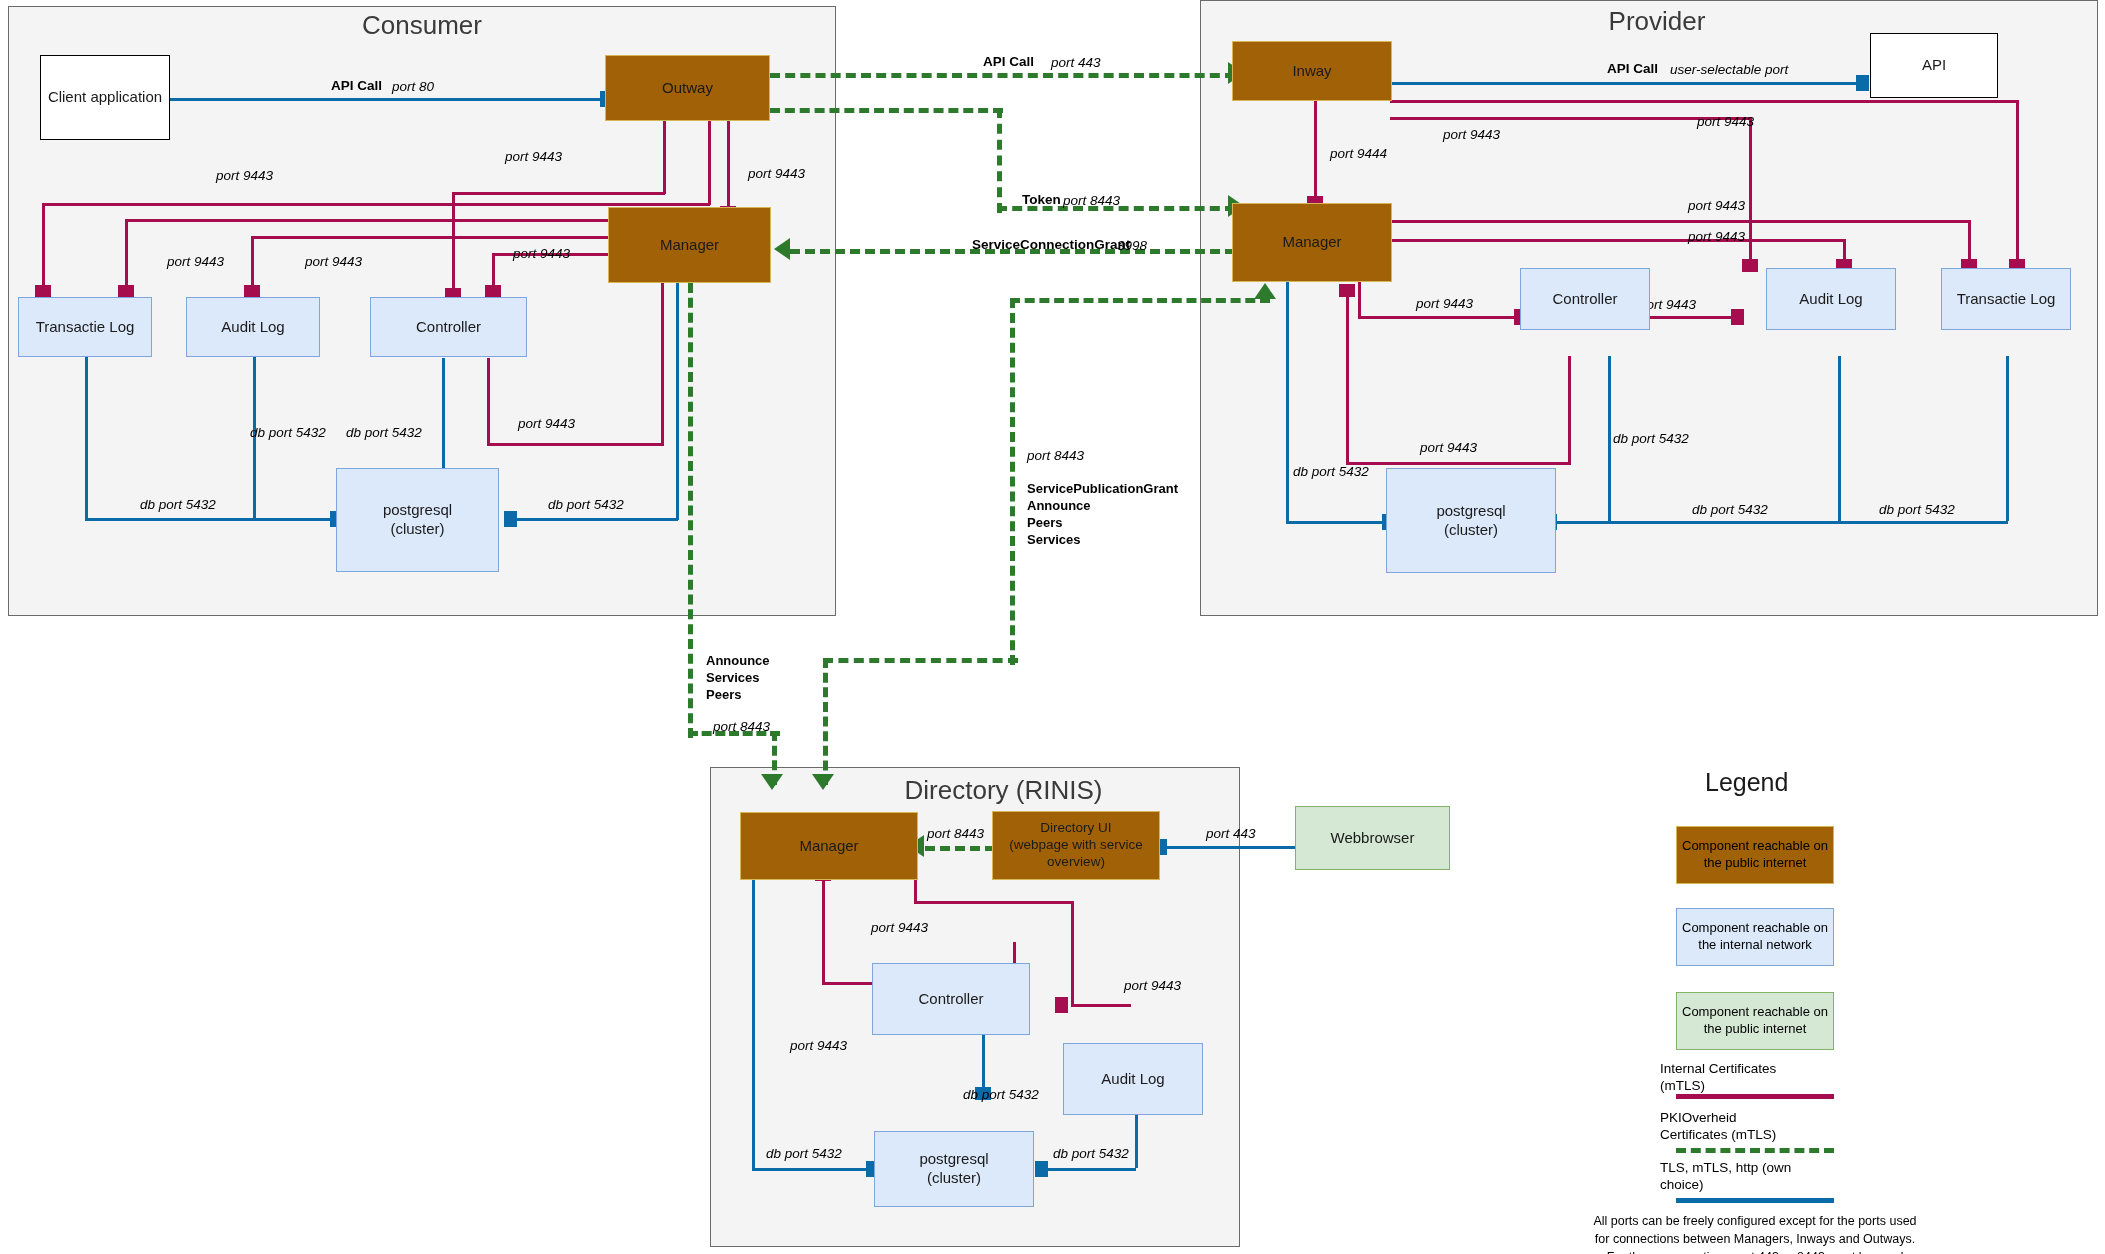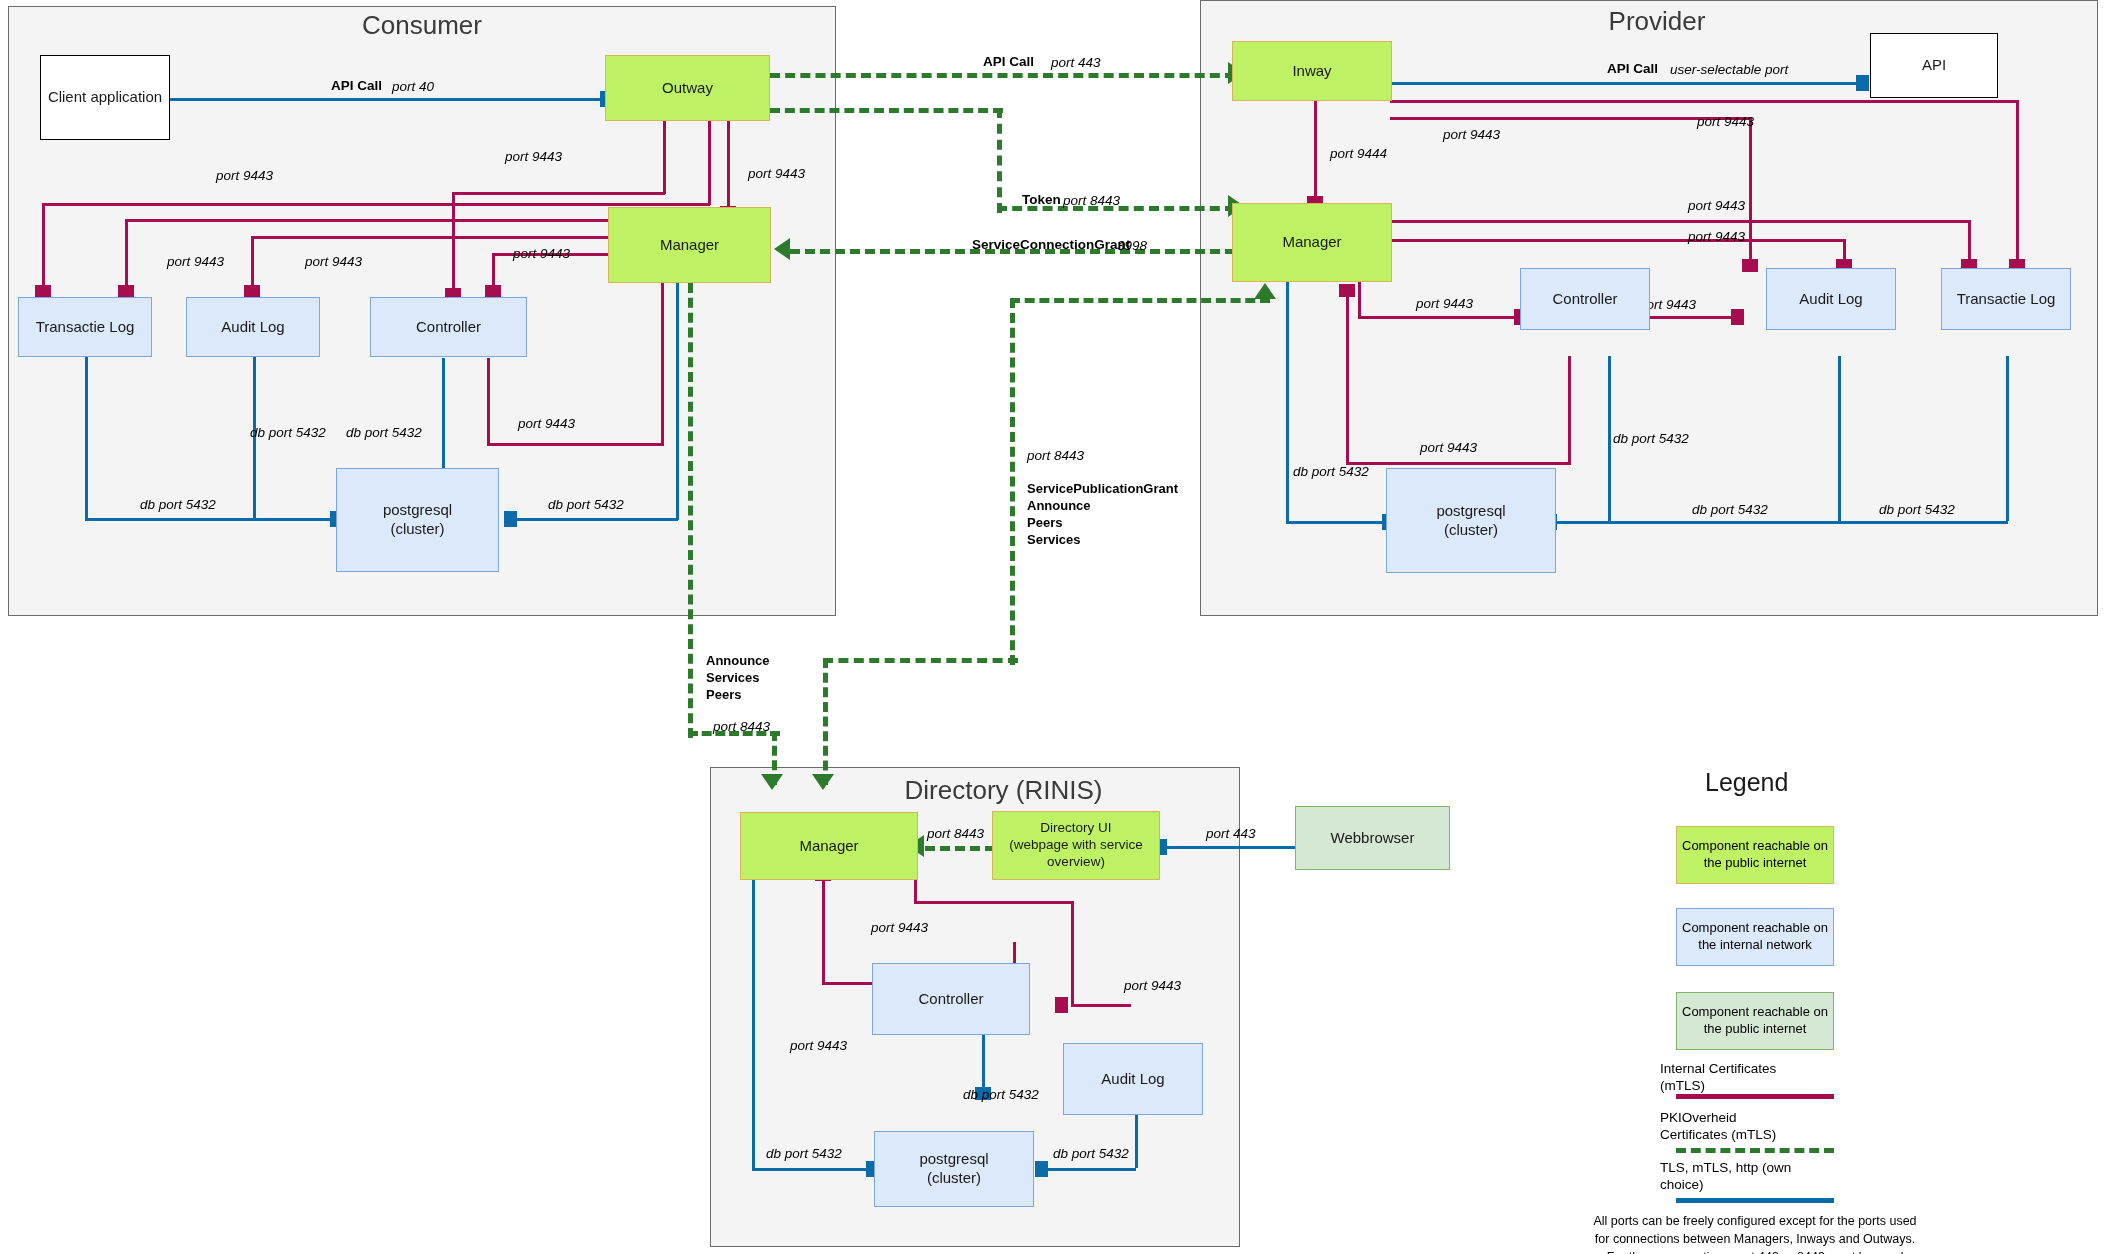--- a/index.html
+++ b/index.html
@@ -9,21 +9,21 @@
 
   
   .zone{position:absolute;background:#f4f4f4;border:1.5px solid #6b6b6b;box-sizing:border-box;}
   .zone-title{position:absolute;left:0;width:100%;text-align:center;
               font-size:26px;color:#3a3a3a;font-weight:400;}
 
   
   .node{position:absolute;box-sizing:border-box;display:flex;align-items:center;
         justify-content:center;text-align:center;font-size:15px;color:#1a1a1a;
         line-height:1.25;padding:2px;}
-  .n-public{background:#bef264;border:1.4px solid #d6b656;}
+  .n-public{background:#a16207;border:1.4px solid #d6b656;}
   .n-internal{background:#dce9fa;border:1.4px solid #7ea6dd;}
   .n-green{background:#d5e8d4;border:1.4px solid #82b366;}
   .n-white{background:#ffffff;border:1.6px solid #000000;}
 
   
   .h{position:absolute;height:0;border-top-width:3px;border-top-style:solid;}
   .v{position:absolute;width:0;border-left-width:3px;border-left-style:solid;}
   .c-red{border-color:#a50d4e;}
   .c-blue{border-color:#0b6aa8;}
   .d-green{border-top-style:dashed!important;border-left-style:dashed!important;
@@ -65,21 +65,21 @@
 
 <div class="zone" style="left:1200px;top:0px;width:898px;height:616px;"></div>
 <div class="zone-title" style="left:1200px;top:6px;width:914px;">Provider</div>
 
 <div class="zone" style="left:710px;top:767px;width:530px;height:480px;"></div>
 <div class="zone-title" style="left:710px;top:775px;width:587px;">Directory (RINIS)</div>
 
 <div class="h c-blue" style="left:170px;top:98px;width:432px;"></div>
 <div class="ar ar-r a-blue" style="left:600px;top:91px;"></div>
 <div class="lab lab-b" style="left:331px;top:78px;">API Call</div>
-<div class="lab lab-i" style="left:392px;top:79px;">port 40</div>
+<div class="lab lab-i" style="left:392px;top:79px;">port 80</div>
 
 <div class="v c-red" style="left:663px;top:120px;height:74px;"></div>
 <div class="h c-red" style="left:452px;top:192px;width:213px;"></div>
 <div class="v c-red" style="left:452px;top:192px;height:104px;"></div>
 <div class="ar ar-d a-red" style="left:445px;top:288px;"></div>
 
 <div class="v c-red" style="left:708px;top:120px;height:85px;"></div>
 <div class="h c-red" style="left:42px;top:203px;width:668px;"></div>
 <div class="v c-red" style="left:42px;top:203px;height:90px;"></div>
 <div class="ar ar-d a-red" style="left:35px;top:285px;"></div>

